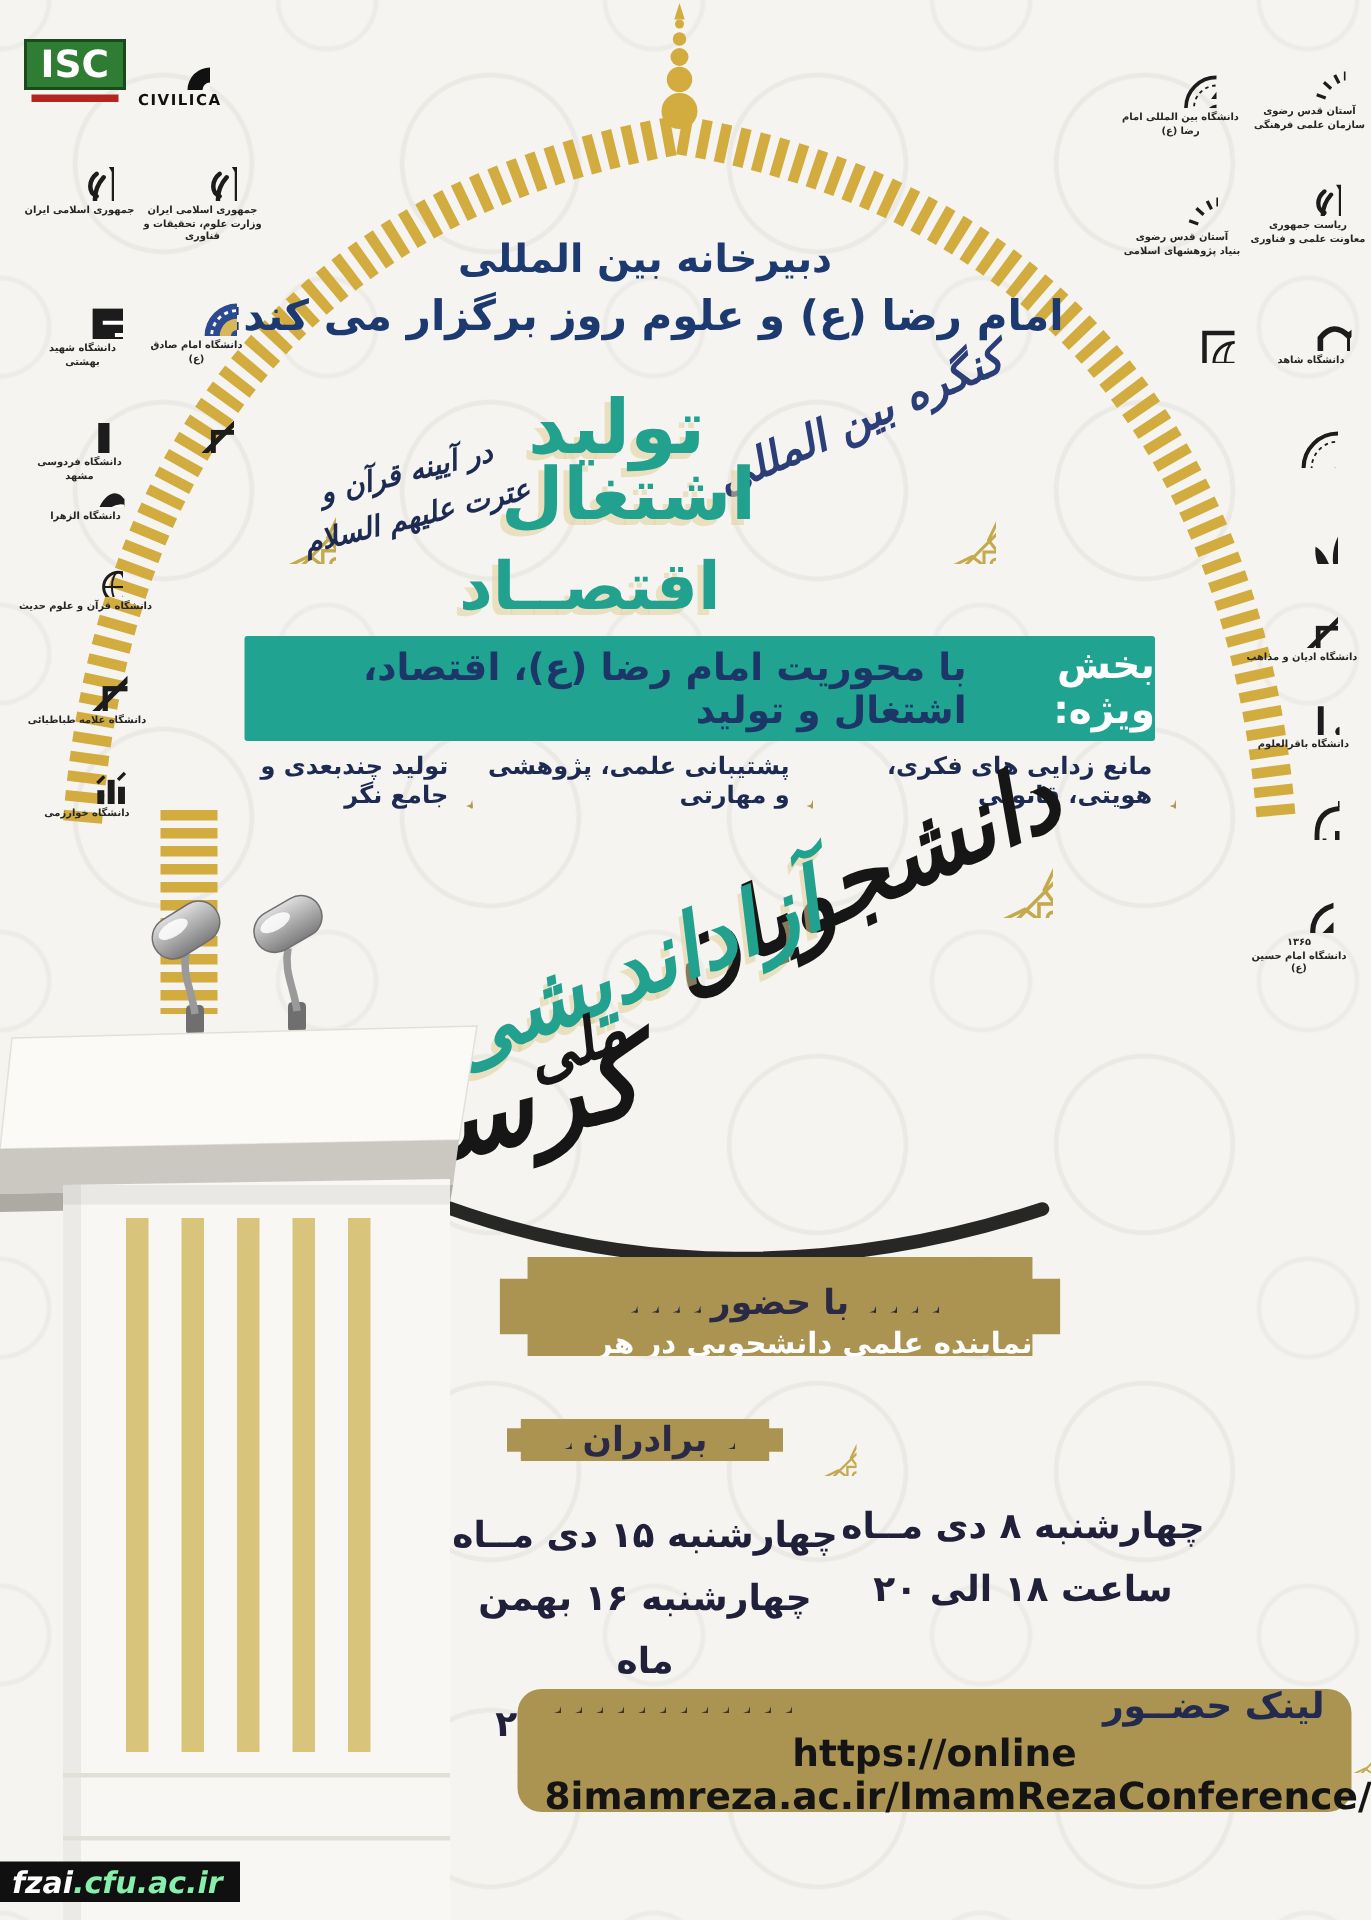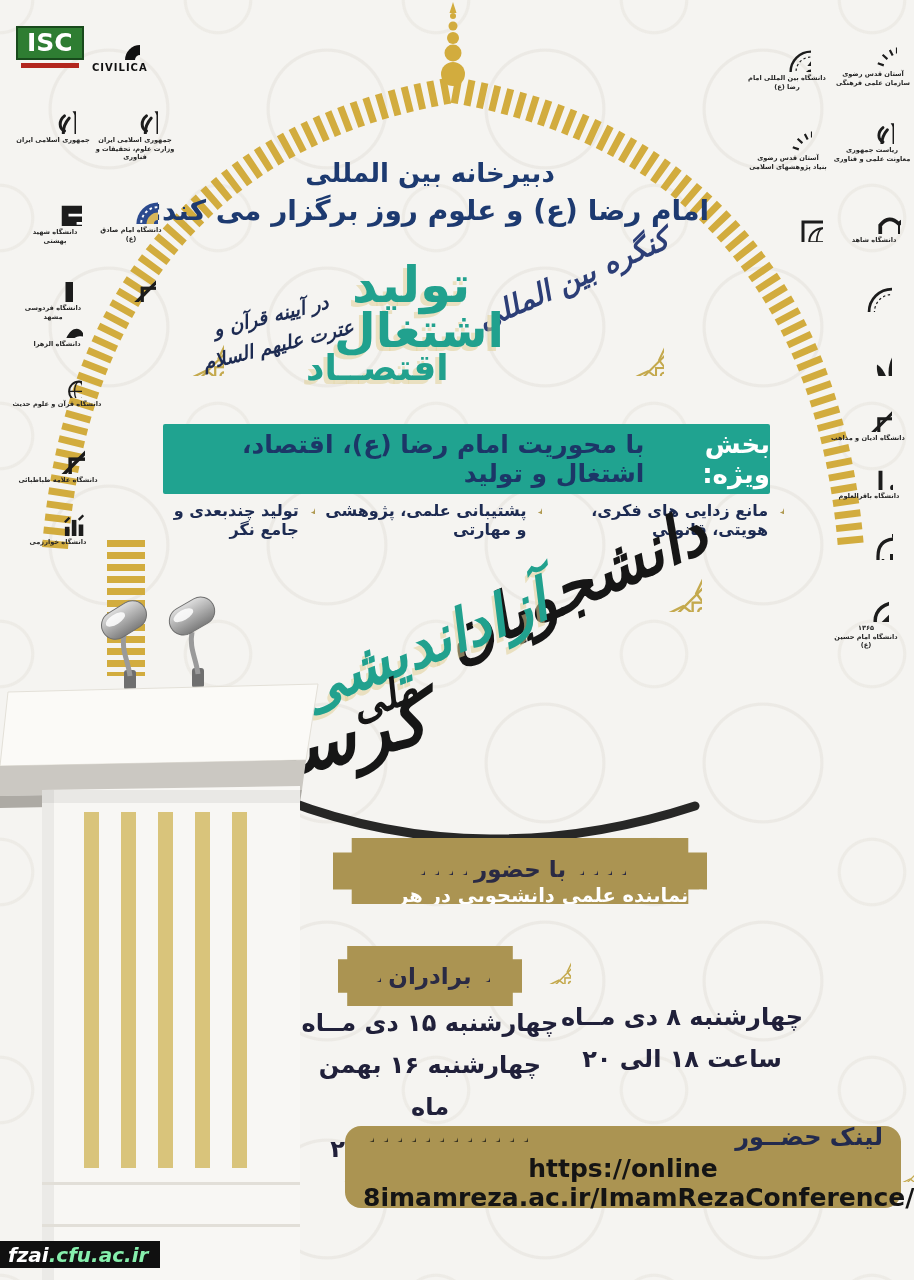--- a/index.html
+++ b/index.html
@@ -24,21 +24,21 @@
   .kicker{left:468px;top:262px;width:210px;font-size:29px;font-weight:bold;font-style:italic;
     color:#2c3e77;transform:rotate(-24deg);direction:rtl;text-align:center;}
   .mirror{left:192px;top:300px;width:165px;font-size:19px;line-height:1.6;font-weight:bold;font-style:italic;
     color:#1d2b52;transform:rotate(-14deg);direction:rtl;text-align:center;}
   .band{left:163px;top:424px;width:607px;height:70px;background:#20a390;display:flex;
     align-items:center;justify-content:center;direction:rtl;gap:10px;border-radius:2px;}
   .band .lab{color:#ffffff;font-weight:bold;font-size:26px;}
   .band .txt{color:#1c3667;font-weight:bold;font-size:25px;}
   .bullets{left:148px;top:501px;width:636px;display:flex;direction:rtl;justify-content:space-between;
     align-items:center;color:#1d2b52;font-weight:bold;font-size:16px;}
-  .bullets .bi{display:flex;align-items:flex-start;gap:6px;direction:rtl;}
+  .bullets .bi{display:flex;align-items:flex-end;gap:6px;direction:rtl;}
   .callig{position:absolute;font-weight:bold;font-style:italic;color:#161616;direction:rtl;white-space:nowrap;}
   .badge{position:absolute;background:#ab9452;color:#2a2a44;
     clip-path:polygon(5% 0%,95% 0%,95% 22%,100% 22%,100% 78%,95% 78%,95% 100%,5% 100%,5% 78%,0% 78%,0% 22%,5% 22%);}
   .badge-inner{width:100%;height:100%;display:flex;flex-direction:column;align-items:center;justify-content:center;}
   .att-title{display:flex;align-items:center;gap:7px;font-size:23px;font-weight:bold;direction:rtl;margin-top:44px;}
   .att-line{color:#ffffff;font-weight:bold;font-size:19.5px;direction:rtl;margin-top:2px;}
   .sess-title{display:flex;align-items:center;gap:7px;font-size:23px;font-weight:bold;direction:rtl;}
   .dates{position:absolute;width:260px;text-align:center;color:#20203a;font-weight:bold;
     font-size:24px;line-height:42px;direction:rtl;}
   .linkbox{left:345px;top:1126px;width:556px;height:82px;background:#ab9452;border-radius:16px;
@@ -253,21 +253,21 @@
     </svg>
 
   <div class="abs hdr">
     <div class="l1">دبیرخانه بین المللی</div>
     <div class="l2">امام رضا (ع) و علوم روز برگزار می کند:</div>
   </div>
 
   <div class="abs kicker">کنگره بین المللی</div>
   <div class="teal-word" style="left:352px;top:256px;font-size:50px">تولید</div>
   <div class="teal-word" style="left:334px;top:302px;font-size:48px">اشتغال</div>
-  <div class="teal-word" style="left:306px;top:347px;font-size:36px">اقتصــاد</div>
+  <div class="teal-word" style="left:306px;top:366px;font-size:44px">اقتصــاد</div>
   <div class="abs mirror">
     <div>در آیینه قرآن و</div>
     <div>عترت علیهم السلام</div>
   </div>
 
   <div class="band" style="position:absolute">
     <span class="lab">بخش ویژه:</span>
     <span class="txt">با محوریت امام رضا (ع)، اقتصاد، اشتغال و تولید</span>
   </div>
 
@@ -513,21 +513,21 @@
             </svg>
             <svg class="fl" viewBox="-6 -6 12 12">
               <use href="#flwr"></use>
             </svg>
         </span>
       </div>
       <div class="att-line">۸ نماینده علمی دانشجویی در هر نشست</div>
     </div>
   </div>
 
-  <div class="badge" style="left:338px;top:946px;width:184px;height:60px">
+  <div class="badge" style="left:338px;top:946px;width:184px;height:28px">
     <div class="badge-inner">
       <div class="sess-title">
         <svg class="fl" viewBox="-6 -6 12 12" style="color:#2a2a44">
             <use href="#flwr"></use>
           </svg>
         <span>برادران</span>
         <svg class="fl" viewBox="-6 -6 12 12" style="color:#2a2a44">
             <use href="#flwr"></use>
           </svg>
       </div>

